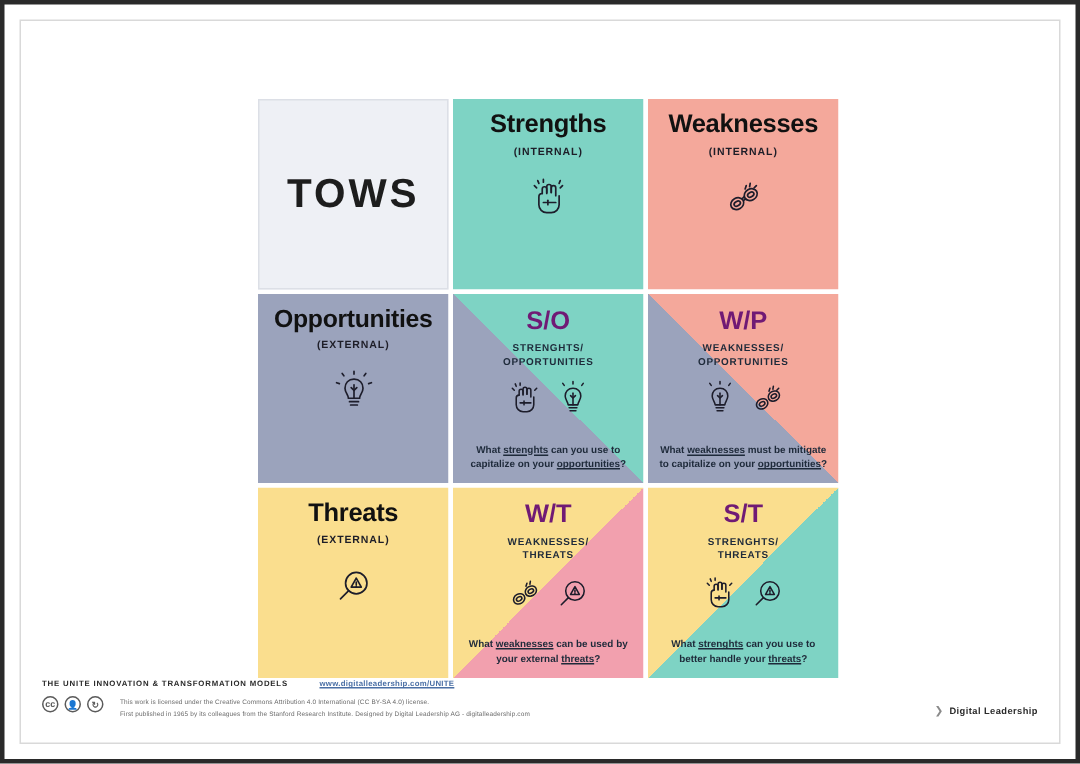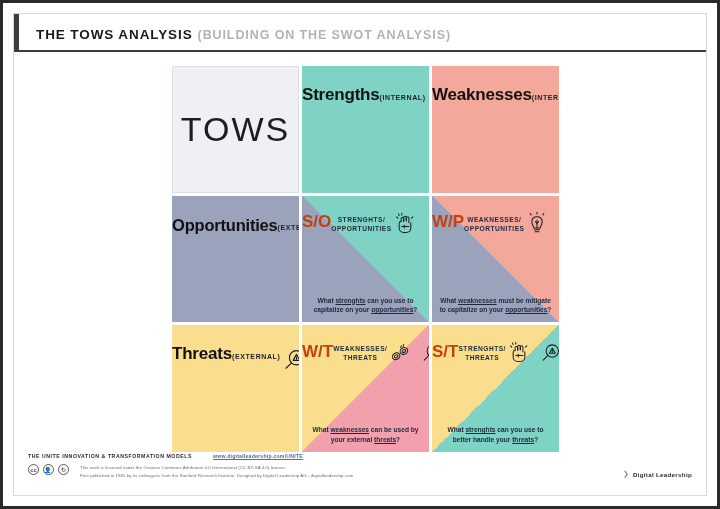--- a/index.html
+++ b/index.html
@@ -58,38 +58,38 @@
   }
   .cell{
     position:relative;
     overflow:hidden;
     box-sizing:border-box;
     display:flex;flex-direction:column;align-items:center;
     padding-top:8px;
   }
   .cell .bg{position:absolute;inset:0;z-index:0;}
   .cell .content{position:relative;z-index:1;width:100%;
-    display:flex;flex-direction:row;align-items:center;}
+    display:flex;flex-direction:column;align-items:center;}
 
   .c-tows{background:#eef0f5;border:1px solid #dcdfe6;justify-content:center;padding-top:0;}
   .c-tows .tows-word{
-    font-size:34px;font-weight:400;color:#1d1d1d;letter-spacing:2px;
+    font-size:27px;font-weight:700;color:#1d1d1d;letter-spacing:2px;
   }
 
   .head-title{
     font-size:16.5px;font-weight:bold;color:#111111;
     letter-spacing:-0.2px;line-height:1.1;text-align:center;
   }
   .head-title.big{font-size:17px;}
   .head-sub{
     font-size:7px;font-weight:bold;color:#1e1e28;
     letter-spacing:0.6px;margin-top:5px;text-align:center;
   }
   .combo-title{
-    font-size:17px;font-weight:bold;color:#c2410c;letter-spacing:0px;
+    font-size:17px;font-weight:bold;color:#701a75;letter-spacing:0px;
   }
   .combo-sub{
     font-size:6.6px;font-weight:bold;color:#1e2a3a;
     letter-spacing:0.5px;margin-top:5px;text-align:center;line-height:1.35;
   }
   .icon-row{
     display:flex;align-items:center;justify-content:center;
     gap:6px;margin-top:7px;
   }
   .icon-single{margin-top:12px;}
@@ -136,26 +136,20 @@
   }
   .brand-chev{font-size:7px;color:#8a8a8a;}
   .brand-name{font-size:6.2px;font-weight:bold;color:#2b2b2b;letter-spacing:0.3px;}
 </style>
 </head>
 <body>
 
 <div class="page">
   <div class="inner">
 
-    <div class="header">
-      <div class="header-accent"></div>
-      <div class="header-text">
-        <span class="title-main">THE TOWS ANALYSIS</span><span class="title-sub">(BUILDING ON THE SWOT ANALYSIS)</span>
-      </div>
-    </div>
 
     <div class="matrix">
 
       <div class="cell c-tows">
         <span class="tows-word">TOWS</span>
       </div>
 
       <div class="cell">
         <div class="bg" style="background:#7ed3c4;"></div>
         <div class="content">

